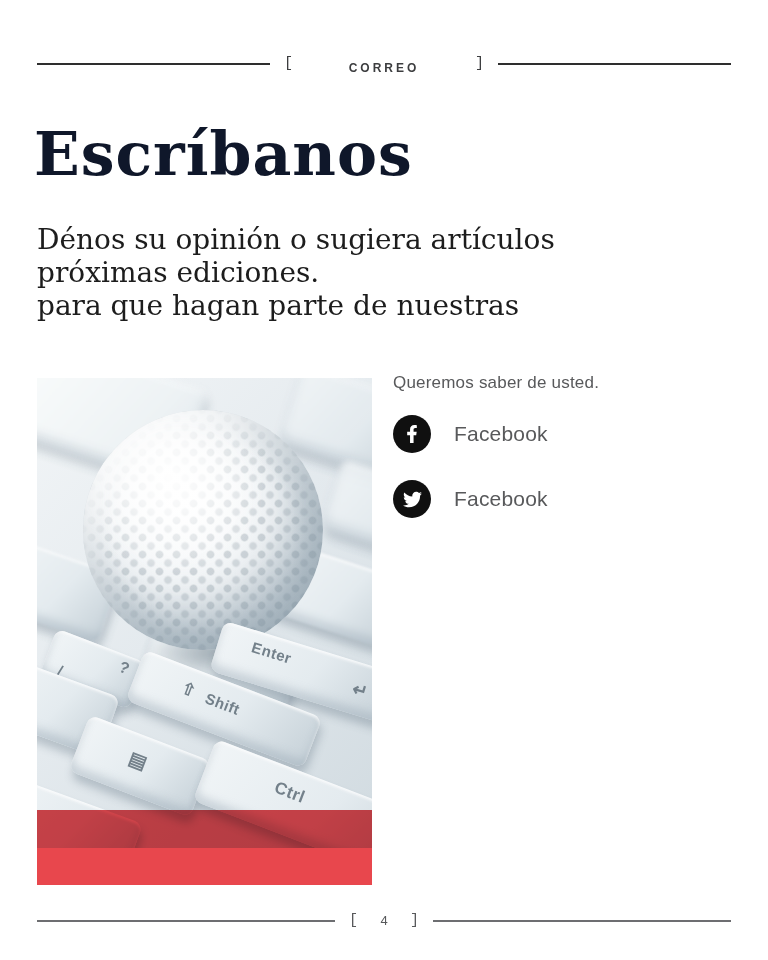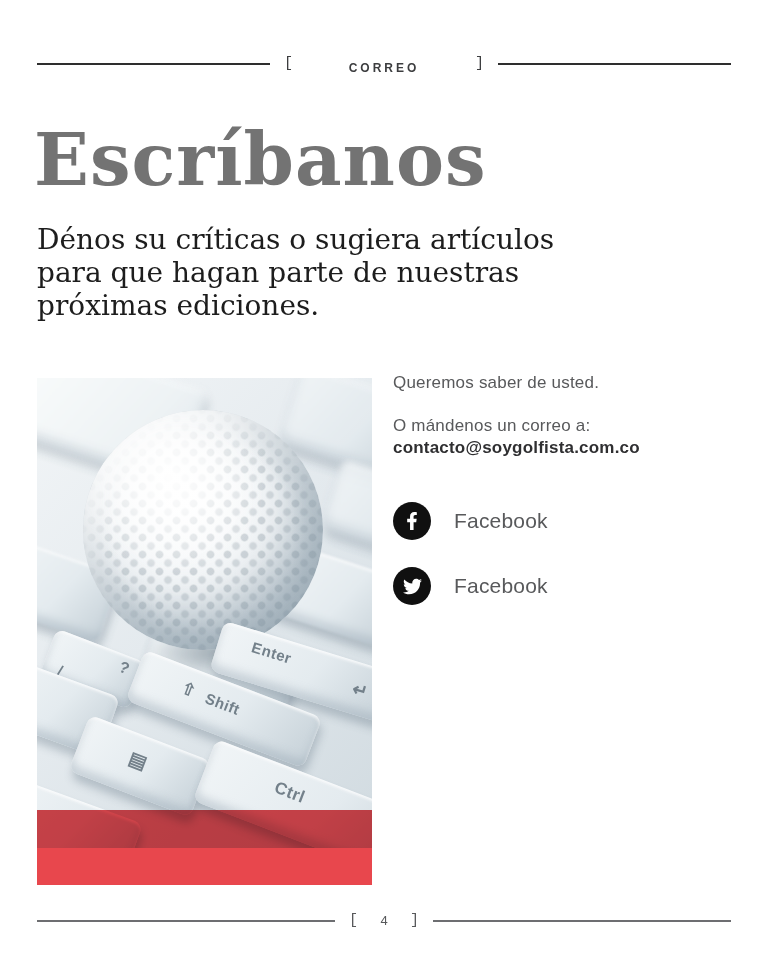--- a/index.html
+++ b/index.html
@@ -16,21 +16,21 @@
   .header-row { top:52px; }
   .header-row .rule-center { width:200px; margin:0 14px; }
   .footer-row { top:912px; }
   .footer-row .rule { border-top:2px solid #6d6e71; }
   .footer-row .rule-center { width:70px; margin:0 14px; }
   .footer-row .bracket { color:#58595b; }
   .page-number { font-size:13px; color:#58595b; }
 
   
   .title { position:absolute; left:34px; top:124px; font-family:"DejaVu Serif", serif;
-           font-weight:700; font-size:72px; line-height:1; letter-spacing:1px; color:#737373; }
+           font-weight:700; font-size:60px; line-height:1; letter-spacing:1px; color:#0f172a; }
   .subtitle { position:absolute; left:37px; top:223px; font-family:"DejaVu Serif", serif;
               font-size:28px; line-height:33px; color:#1d1d1d; }
 
   
   .photo { position:absolute; left:37px; top:378px; width:335px; height:507px; overflow:hidden;
            background:linear-gradient(135deg,#f2f5f7 0%,#e4eaee 45%,#cfd9df 100%); }
   .key { position:absolute; border-radius:9px;
          background:linear-gradient(115deg,#f1f5f7 0%,#e4ebef 55%,#c6d1d8 100%);
          box-shadow:4px 7px 9px rgba(80,100,115,.30), inset 0 -7px 9px rgba(148,164,175,.38), inset 0 2px 3px rgba(255,255,255,.85); }
   .key .klabel { position:absolute; color:#73808a; font-size:15px; font-weight:700; letter-spacing:.5px; }
@@ -82,23 +82,23 @@
     <div class="rule-center">
       <span class="bracket">[</span>
       <span class="kicker-label">CORREO</span>
       <span class="bracket">]</span>
     </div>
     <div class="rule"></div>
   </div>
 
   <h1 class="title">Escríbanos</h1>
   <div class="subtitle">
-    <div>Dénos su críticas o sugiera artículos</div>
+    <div>Dénos su opinión o sugiera artículos</div>
+    <div>próximas ediciones.</div>
     <div>para que hagan parte de nuestras</div>
-    <div>próximas ediciones.</div>
   </div>
 
   <figure class="photo">
 
     <div class="key far" style="left:-20px; top:-16px; width:180px; height:100px; transform:rotate(18deg); background:linear-gradient(115deg,#fbfdfd,#eef3f5 70%,#dde5ea);"></div>
     <div class="key far" style="left:250px; top:4px; width:130px; height:82px; transform:rotate(18deg);"></div>
     <div class="key far" style="left:292px; top:96px; width:110px; height:72px; transform:rotate(18deg);"></div>
     <div class="key mid" style="left:-44px; top:176px; width:120px; height:72px; transform:rotate(19deg);"></div>
     <div class="key mid" style="left:240px; top:182px; width:120px; height:72px; transform:rotate(18deg);"></div>
     <div class="key mid" style="left:110px; top:252px; width:150px; height:62px; transform:rotate(18deg);"></div>
@@ -128,21 +128,20 @@
     <div class="key near" style="left:-52px; top:418px; width:150px; height:74px; transform:rotate(20deg);"></div>
 
     <div class="red-multiply"></div>
     <div class="red-solid"></div>
   </figure>
 
   <div class="contact-col">
     <p class="p-intro">Queremos saber de usted.</p>
 
 
-    <p class="p-email"><span>O mándenos un correo a:</span><a class="email-line">contacto@soygolfista.com.co</a></p>
 
 
     <div class="social-row">
       <span class="social-circle">
         <svg width="18" height="18" viewBox="0 0 320 512">
             <path fill="#ffffff" d="M279.14 288l14.22-92.66h-88.91v-60.13c0-25.35 12.42-50.06 52.24-50.06h40.42V6.26S260.43 0 225.36 0c-73.22 0-121.08 44.38-121.08 124.72v70.62H22.89V288h81.39v224h100.17V288z"></path>
           </svg>
       </span>
       <span class="social-label">Facebook</span>
     </div>

